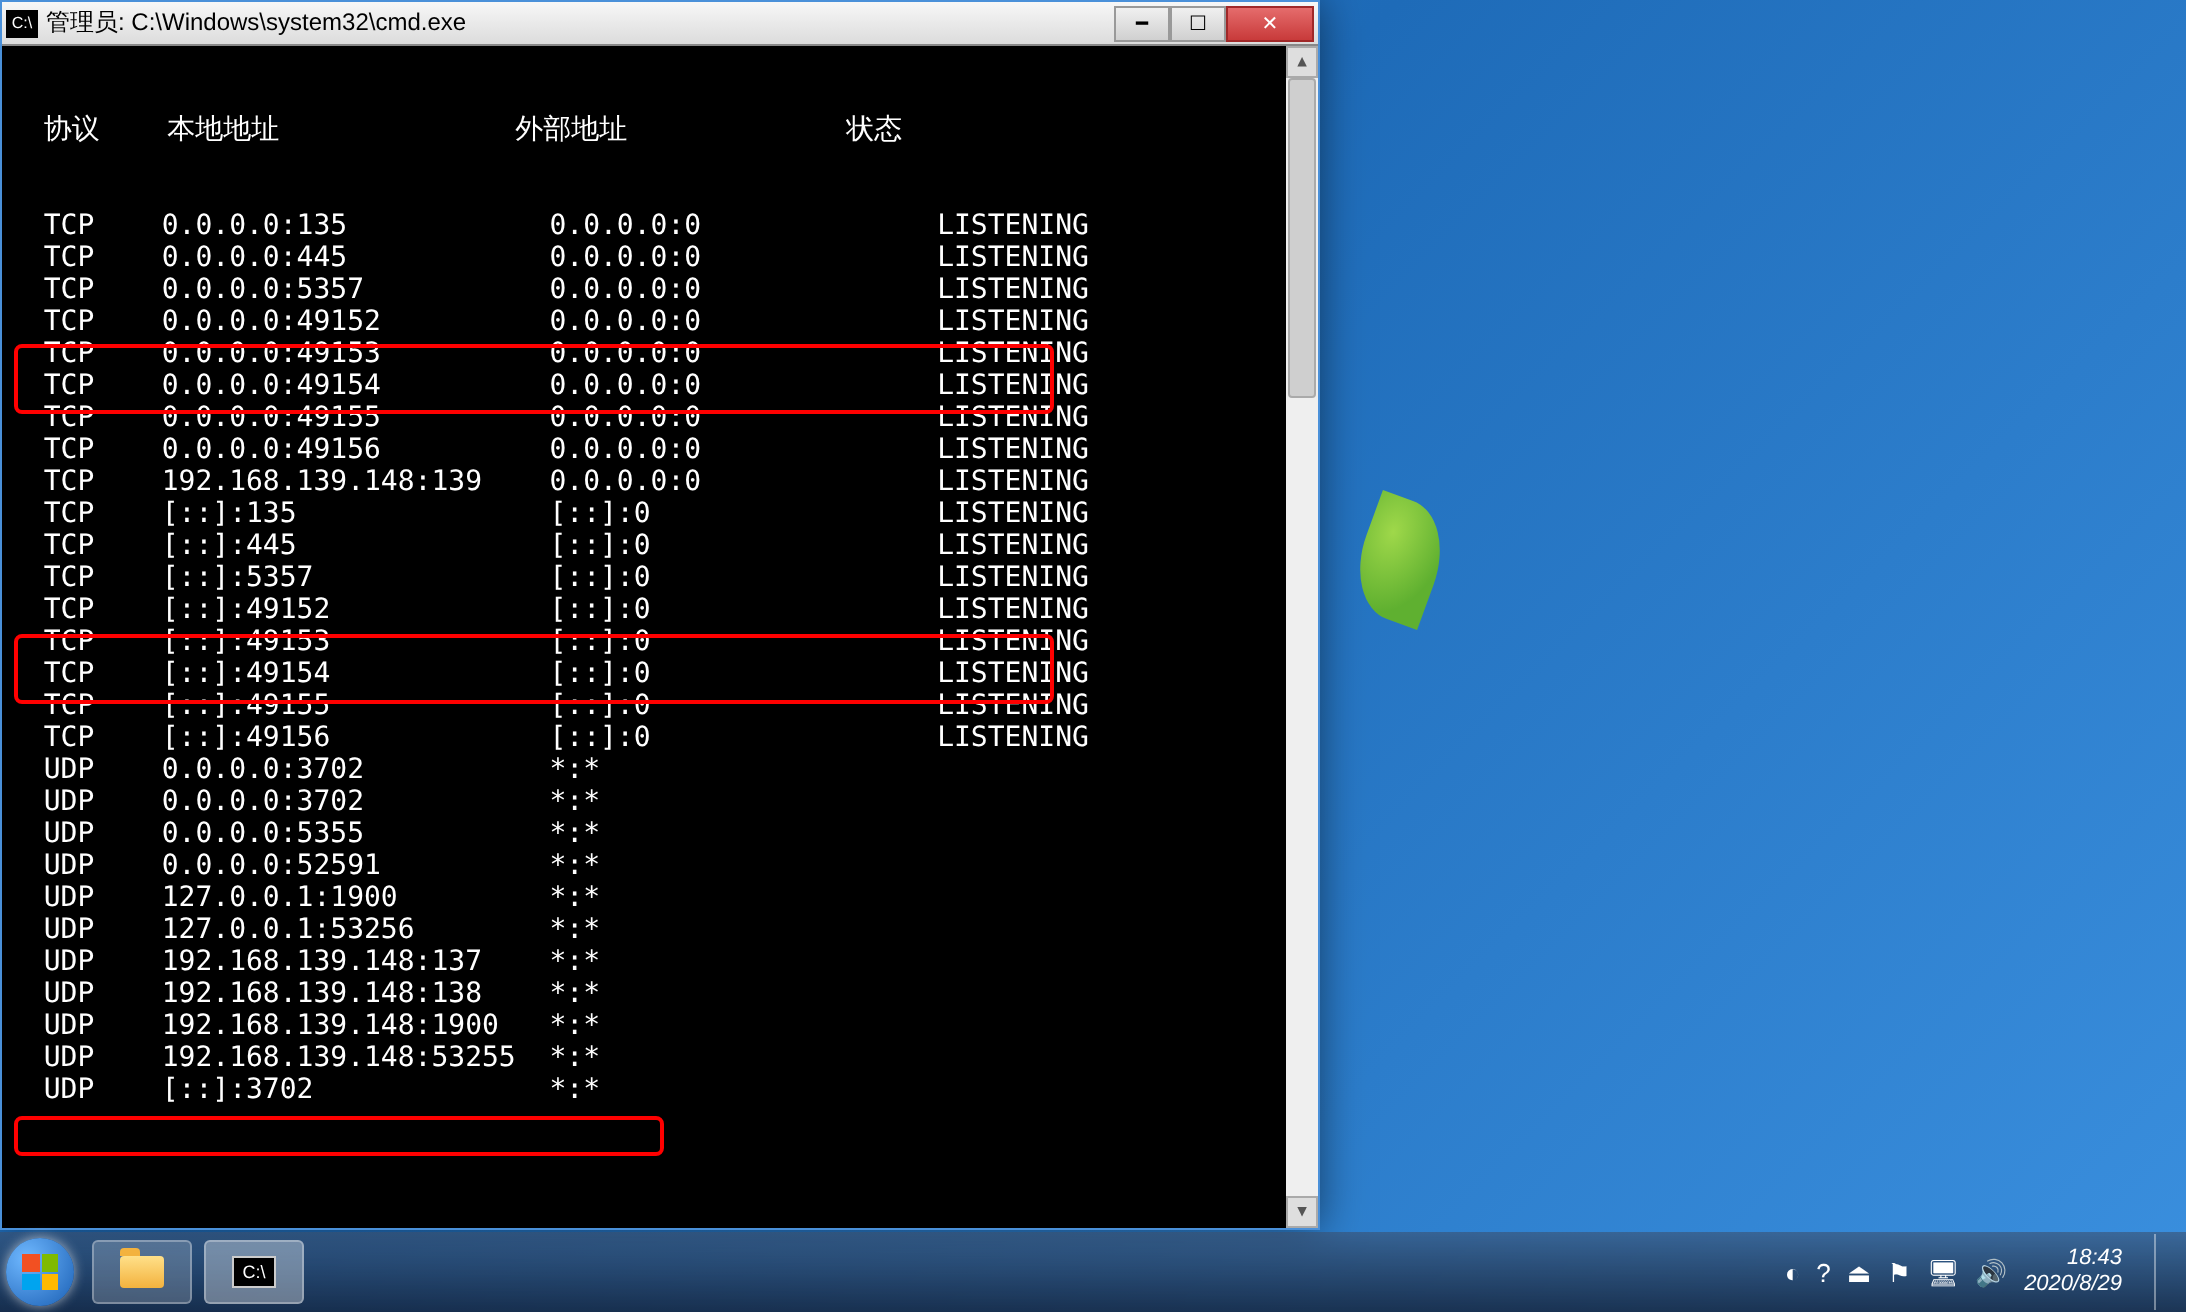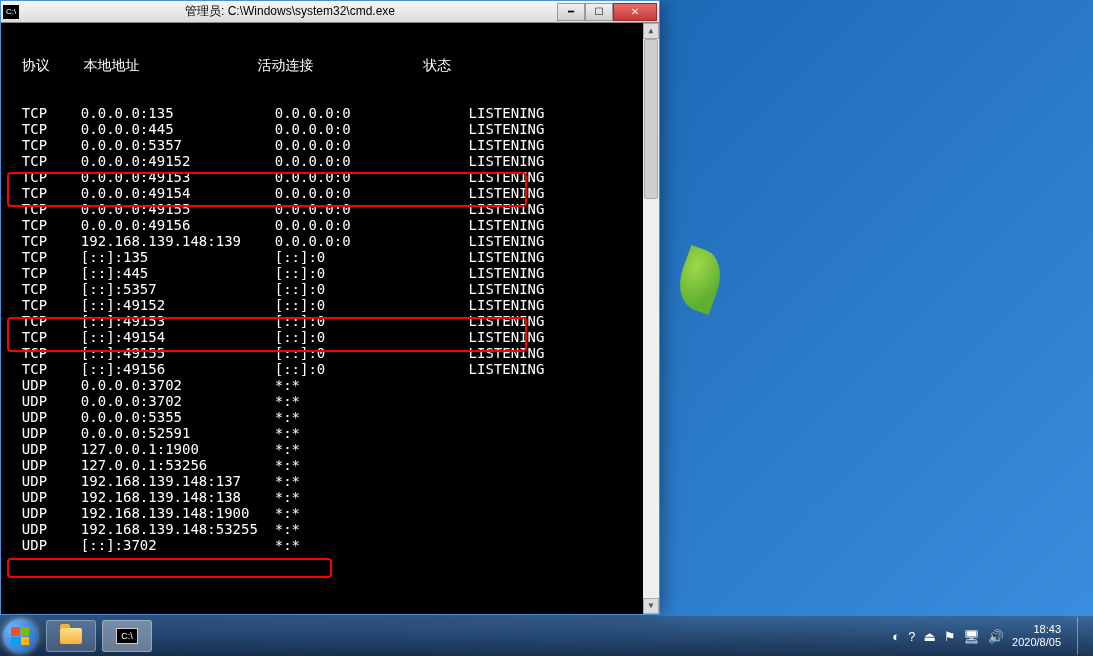--- a/index.html
+++ b/index.html
@@ -49,21 +49,20 @@
     align-items: center;
     justify-content: center;
     margin-right: 4px;
   }
   .titlebar-text {
     flex: 1;
     font-size: 12px;
     color: #000;
     white-space: nowrap;
     overflow: hidden;
-    text-align: center;
   }
   .winbtns { display: flex; gap: 0; }
   .winbtn {
     width: 28px;
     height: 18px;
     display: flex;
     align-items: center;
     justify-content: center;
     font-size: 10px;
     border: 1px solid #999;
@@ -144,40 +143,40 @@
     display:flex;align-items:center;justify-content:center;
   }
   .task-item.active { background: rgba(255,255,255,0.35); }
   .folder-icon{width:22px;height:16px;background:linear-gradient(#ffe089,#f3b23e);border-radius:2px;position:relative;}
   .folder-icon::before{content:"";position:absolute;top:-4px;left:0;width:10px;height:4px;background:#f3b23e;border-radius:2px 2px 0 0;}
   .cmd-icon{width:22px;height:16px;background:#000;border:1px solid #ccc;display:flex;align-items:center;justify-content:center;color:#fff;font-size:9px;}
   .tray {
     margin-left:auto;display:flex;align-items:center;gap:8px;color:#fff;font-size:11px;
   }
   .tray-icon{color:#fff;font-size:13px;}
-  .clock{text-align:right;line-height:13px;padding-right:4px;}
+  .clock{text-align:right;line-height:13px;padding-right:4px;font-style:italic;}
   .showdesk{width:10px;height:38px;border-left:1px solid rgba(255,255,255,0.4);margin-left:4px;}
 </style>
 </head>
 <body>
 
 <div class="leaf"></div>
 
 <div class="cmd-window">
   <div class="titlebar">
     <div class="titlebar-icon">C:\</div>
     <div class="titlebar-text">管理员: C:\Windows\system32\cmd.exe</div>
     <div class="winbtns">
       <div class="winbtn">━</div>
       <div class="winbtn">☐</div>
       <div class="winbtn close">✕</div>
     </div>
   </div>
   <div class="cmd-body">
-    <div id="col-header">  协议    本地地址              活动连接             状态</div>
+    <div id="col-header">  协议    本地地址              外部地址             状态</div>
     <div id="rows-block">  TCP    0.0.0.0:135            0.0.0.0:0              LISTENING
   TCP    0.0.0.0:445            0.0.0.0:0              LISTENING
   TCP    0.0.0.0:5357           0.0.0.0:0              LISTENING
   TCP    0.0.0.0:49152          0.0.0.0:0              LISTENING
   TCP    0.0.0.0:49153          0.0.0.0:0              LISTENING
   TCP    0.0.0.0:49154          0.0.0.0:0              LISTENING
   TCP    0.0.0.0:49155          0.0.0.0:0              LISTENING
   TCP    0.0.0.0:49156          0.0.0.0:0              LISTENING
   TCP    192.168.139.148:139    0.0.0.0:0              LISTENING
   TCP    [::]:135               [::]:0                 LISTENING
@@ -231,17 +230,17 @@
   </div>
   <div class="tray">
     <span class="tray-icon">◐</span>
     <span class="tray-icon">?</span>
     <span class="tray-icon">⏏</span>
     <span class="tray-icon">⚑</span>
     <span class="tray-icon">🖥</span>
     <span class="tray-icon">🔊</span>
     <div class="clock">
       <div>18:43</div>
-      <div>2020/8/05</div>
+      <div>2020/8/29</div>
     </div>
     <div class="showdesk"></div>
   </div>
 </div>
 
 </body></html>

